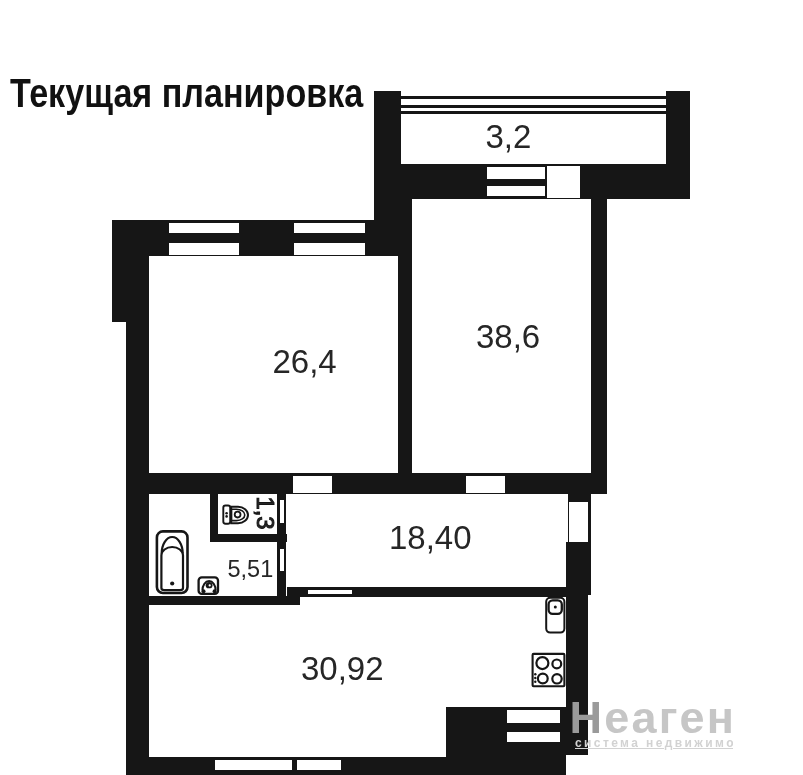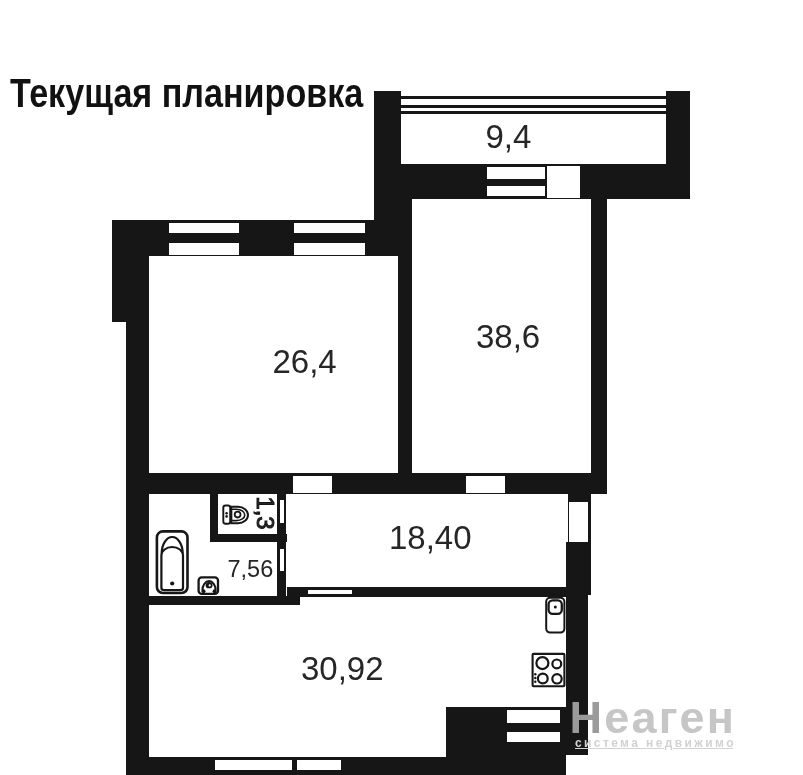--- a/index.html
+++ b/index.html
@@ -73,26 +73,26 @@
   <div class="w" style="left:446px;top:707px;width:61px;height:68px;"></div>
   <div class="w" style="left:507px;top:707px;width:59px;height:3px;"></div>
   <div class="w" style="left:507px;top:723px;width:59px;height:8.5px;"></div>
   <div class="w" style="left:560px;top:707px;width:6px;height:35px;"></div>
   <div class="w" style="left:507px;top:741.5px;width:59px;height:33.5px;"></div>
 
   <div class="w" style="left:126px;top:757px;width:320px;height:18px;"></div>
   <div class="o" style="left:215px;top:760px;width:77px;height:10px;"></div>
   <div class="o" style="left:297px;top:760px;width:44px;height:10px;"></div>
 
-  <div class="lbl" id="l72" style="left:485.5px;top:119.5px;">9,4</div>
+  <div class="lbl" id="l72" style="left:485.5px;top:119.5px;">3,2</div>
   <div class="lbl" id="l264" style="left:240.5px;top:344.5px;margin-left:32px;">26,4</div>
   <div class="lbl" id="l248" style="left:476px;top:319.5px;">38,6</div>
   <div class="lbl" id="l1337" style="left:389px;top:520.5px;">18,40</div>
   <div class="lbl" id="l3092" style="left:301px;top:652px;text-align:center;">30,92</div>
-  <div class="lbls" id="l551" style="left:227.5px;top:557.5px;">7,56</div>
+  <div class="lbls" id="l551" style="left:227.5px;top:557.5px;">5,51</div>
 
   <svg style="position:absolute;left:0;top:0;" width="803" height="775" viewBox="0 0 803 775">
     <g fill="none" stroke="#161616">
 
       <rect x="156.9" y="531.4" width="30.6" height="61.6" rx="6" stroke-width="2.6"></rect>
       <path d="M 161.7,553.5 A 10.5,16.5 0 0 1 182.7,553.5" stroke-width="2.2"></path>
       <path d="M 161.4,588 L 161.4,555.5 A 10.8,8.5 0 0 1 183,555.5 L 183,588 Q 183,590.2 180,590.2 L 164.4,590.2 Q 161.4,590.2 161.4,588 Z" stroke-width="2.2"></path>
       <circle cx="172.2" cy="583.5" r="2.1" fill="#161616" stroke="none"></circle>
 
       <rect x="198.6" y="577.3" width="19.4" height="16.6" rx="3.2" stroke-width="2.3"></rect>

